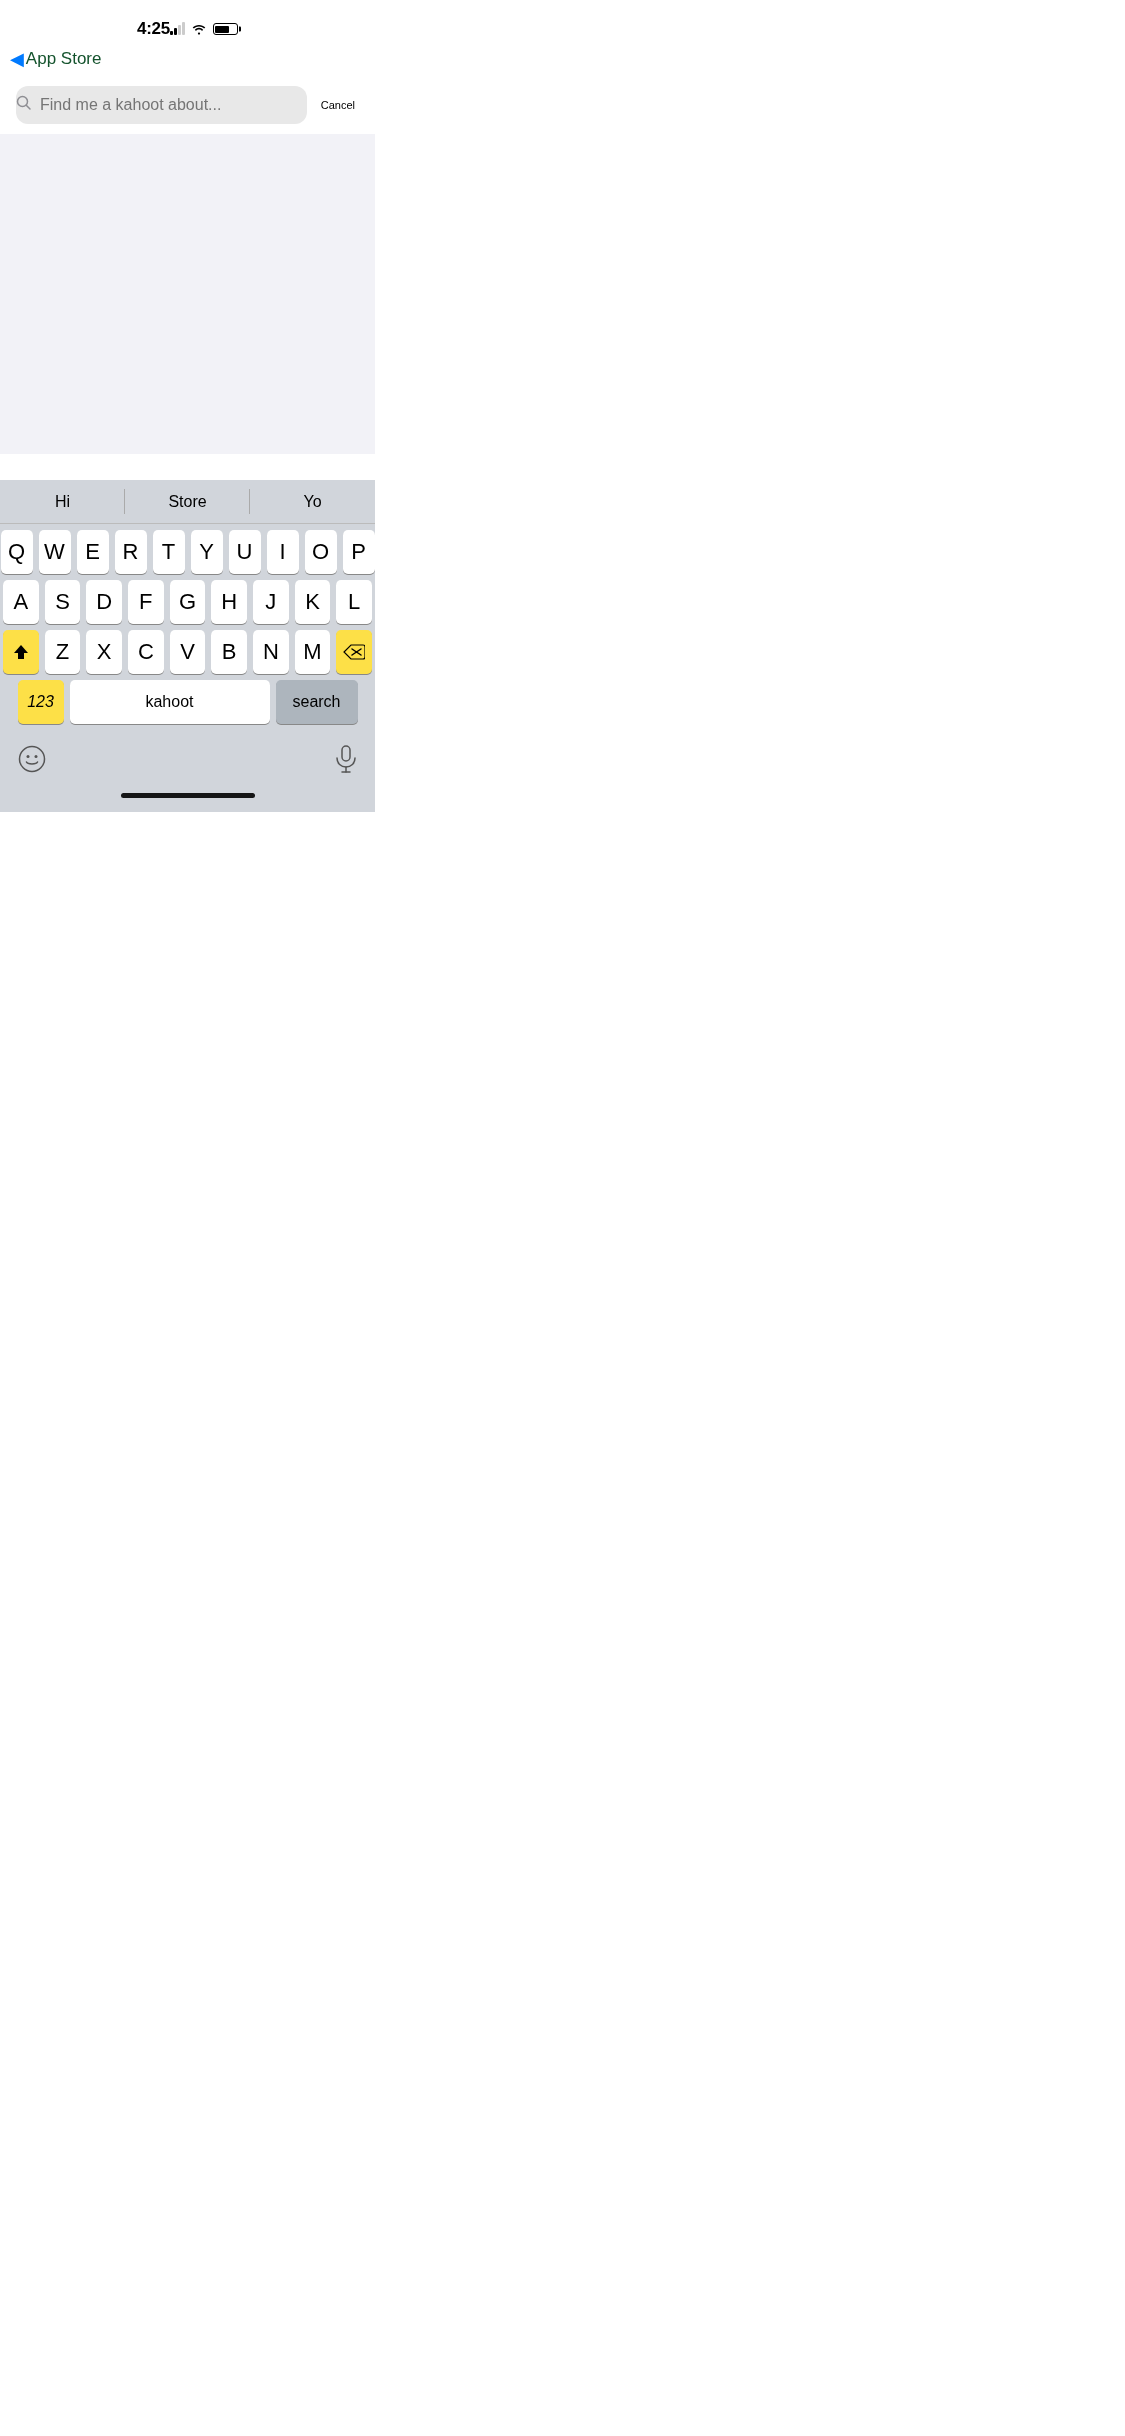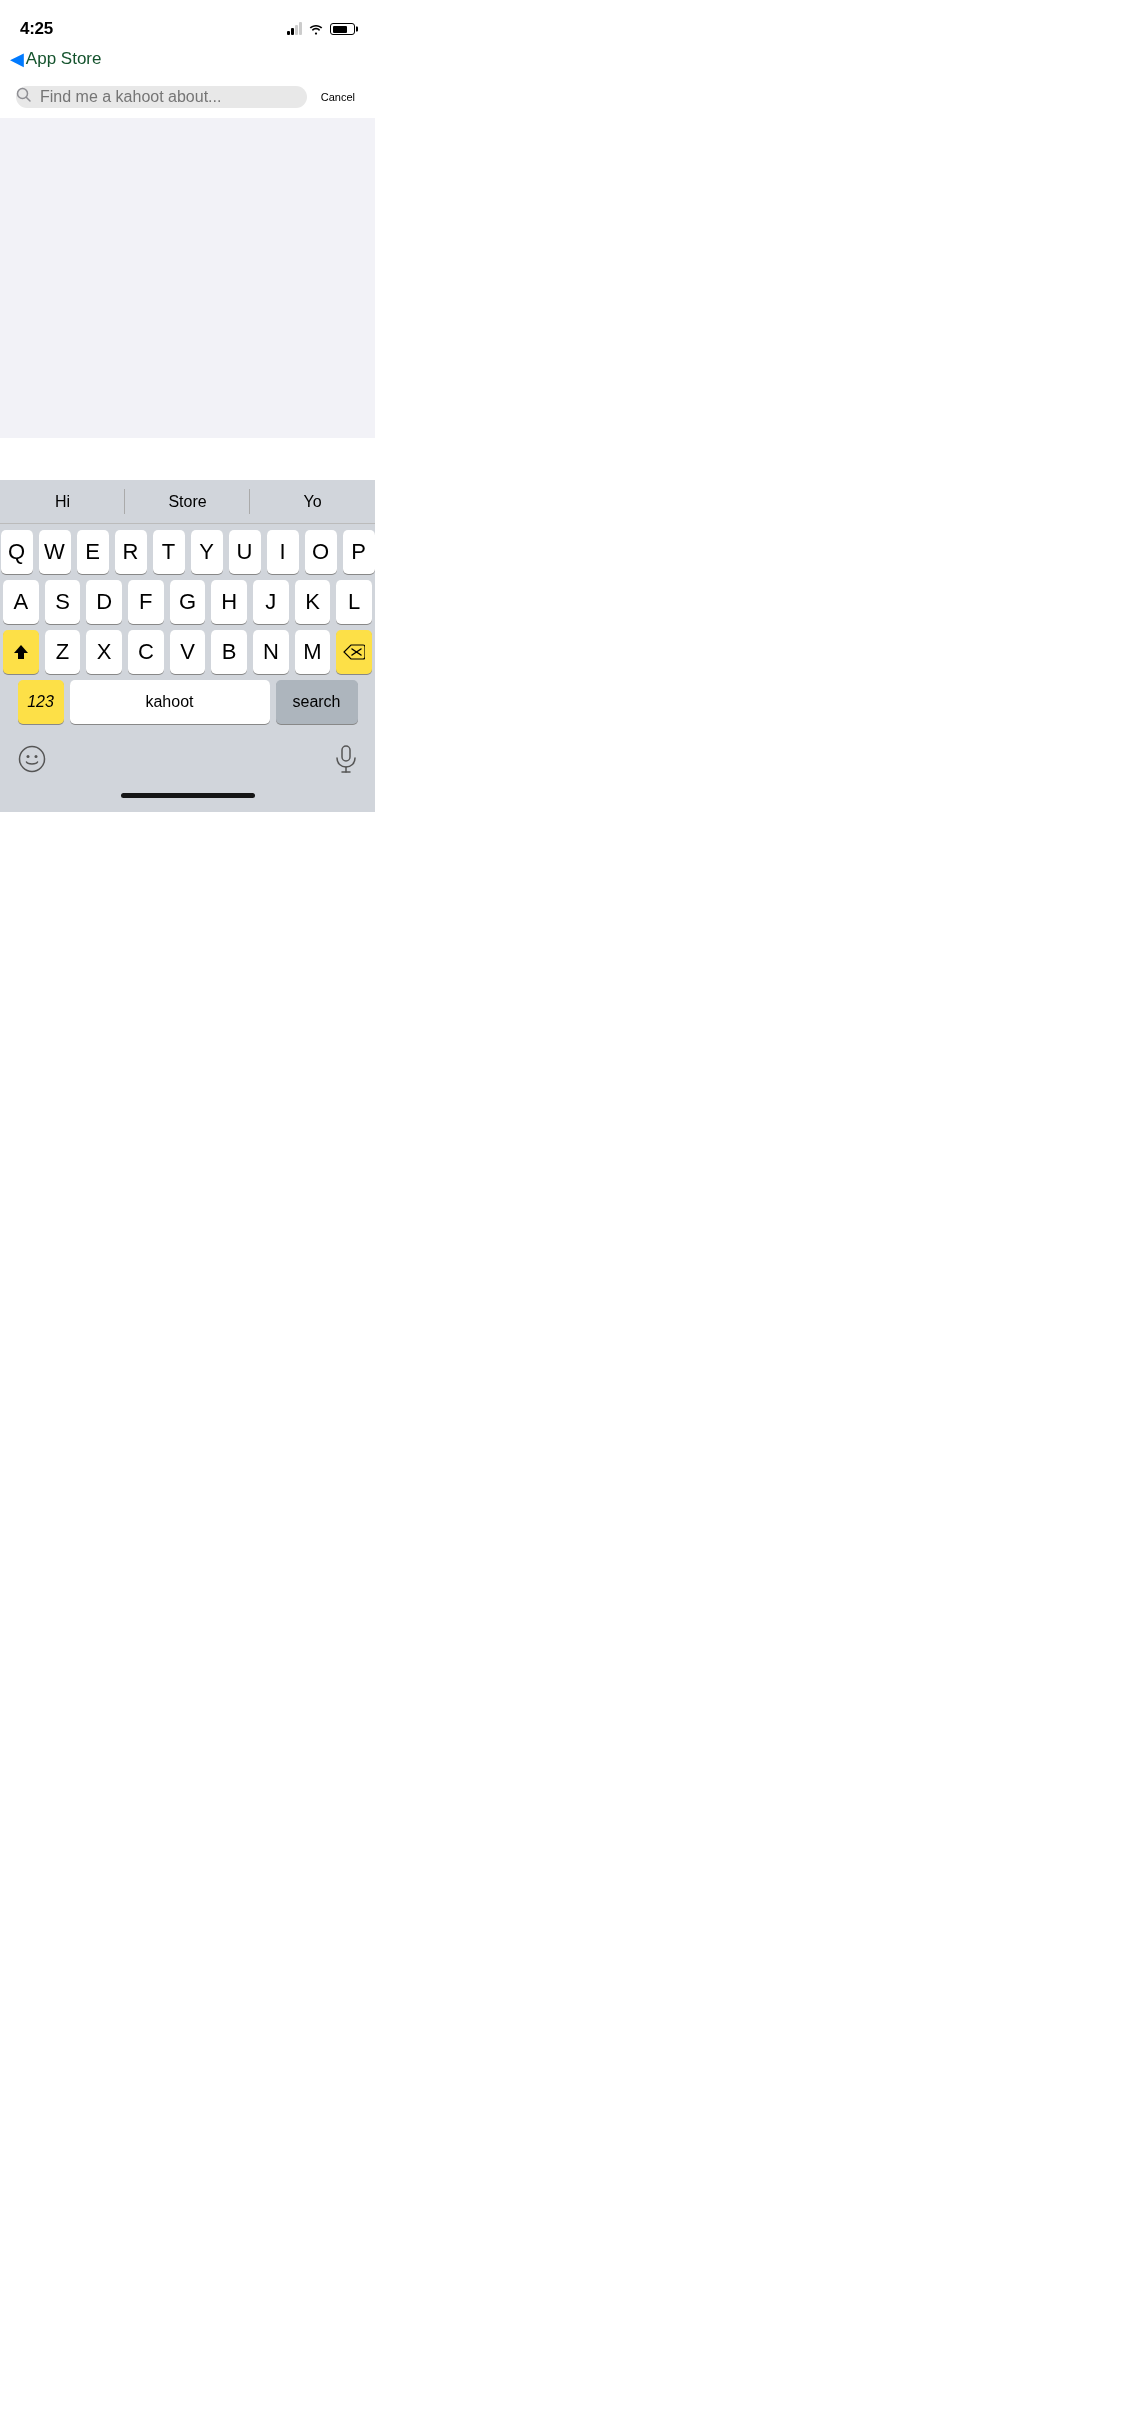--- a/index.html
+++ b/index.html
@@ -10,21 +10,21 @@
       height: 812px;
       background: #fff;
       font-family: -apple-system, 'SF Pro Text', 'Helvetica Neue', sans-serif;
       overflow: hidden;
       position: relative;
     }
 
     
     .status-bar {
       display: flex;
-      justify-content: space-between;
+      justify-content: center;
       align-items: center;
       padding: 14px 20px 0 20px;
       height: 44px;
     }
 
     .status-time {
       font-size: 17px;
       font-weight: 600;
       color: #000;
       letter-spacing: -0.3px;
@@ -113,21 +113,21 @@
     }
 
     .search-input-wrapper {
       flex: 1;
       background: #e8e8e8;
       border-radius: 12px;
       display: flex;
       align-items: center;
       padding: 8px 0;
       gap: 8px;
-      height: 22px;
+      height: 38px;
     }
 
     .search-icon-wrap {
       color: #8e8e93;
       font-size: 16px;
       flex-shrink: 0;
     }
 
     .search-input {
       border: none;

